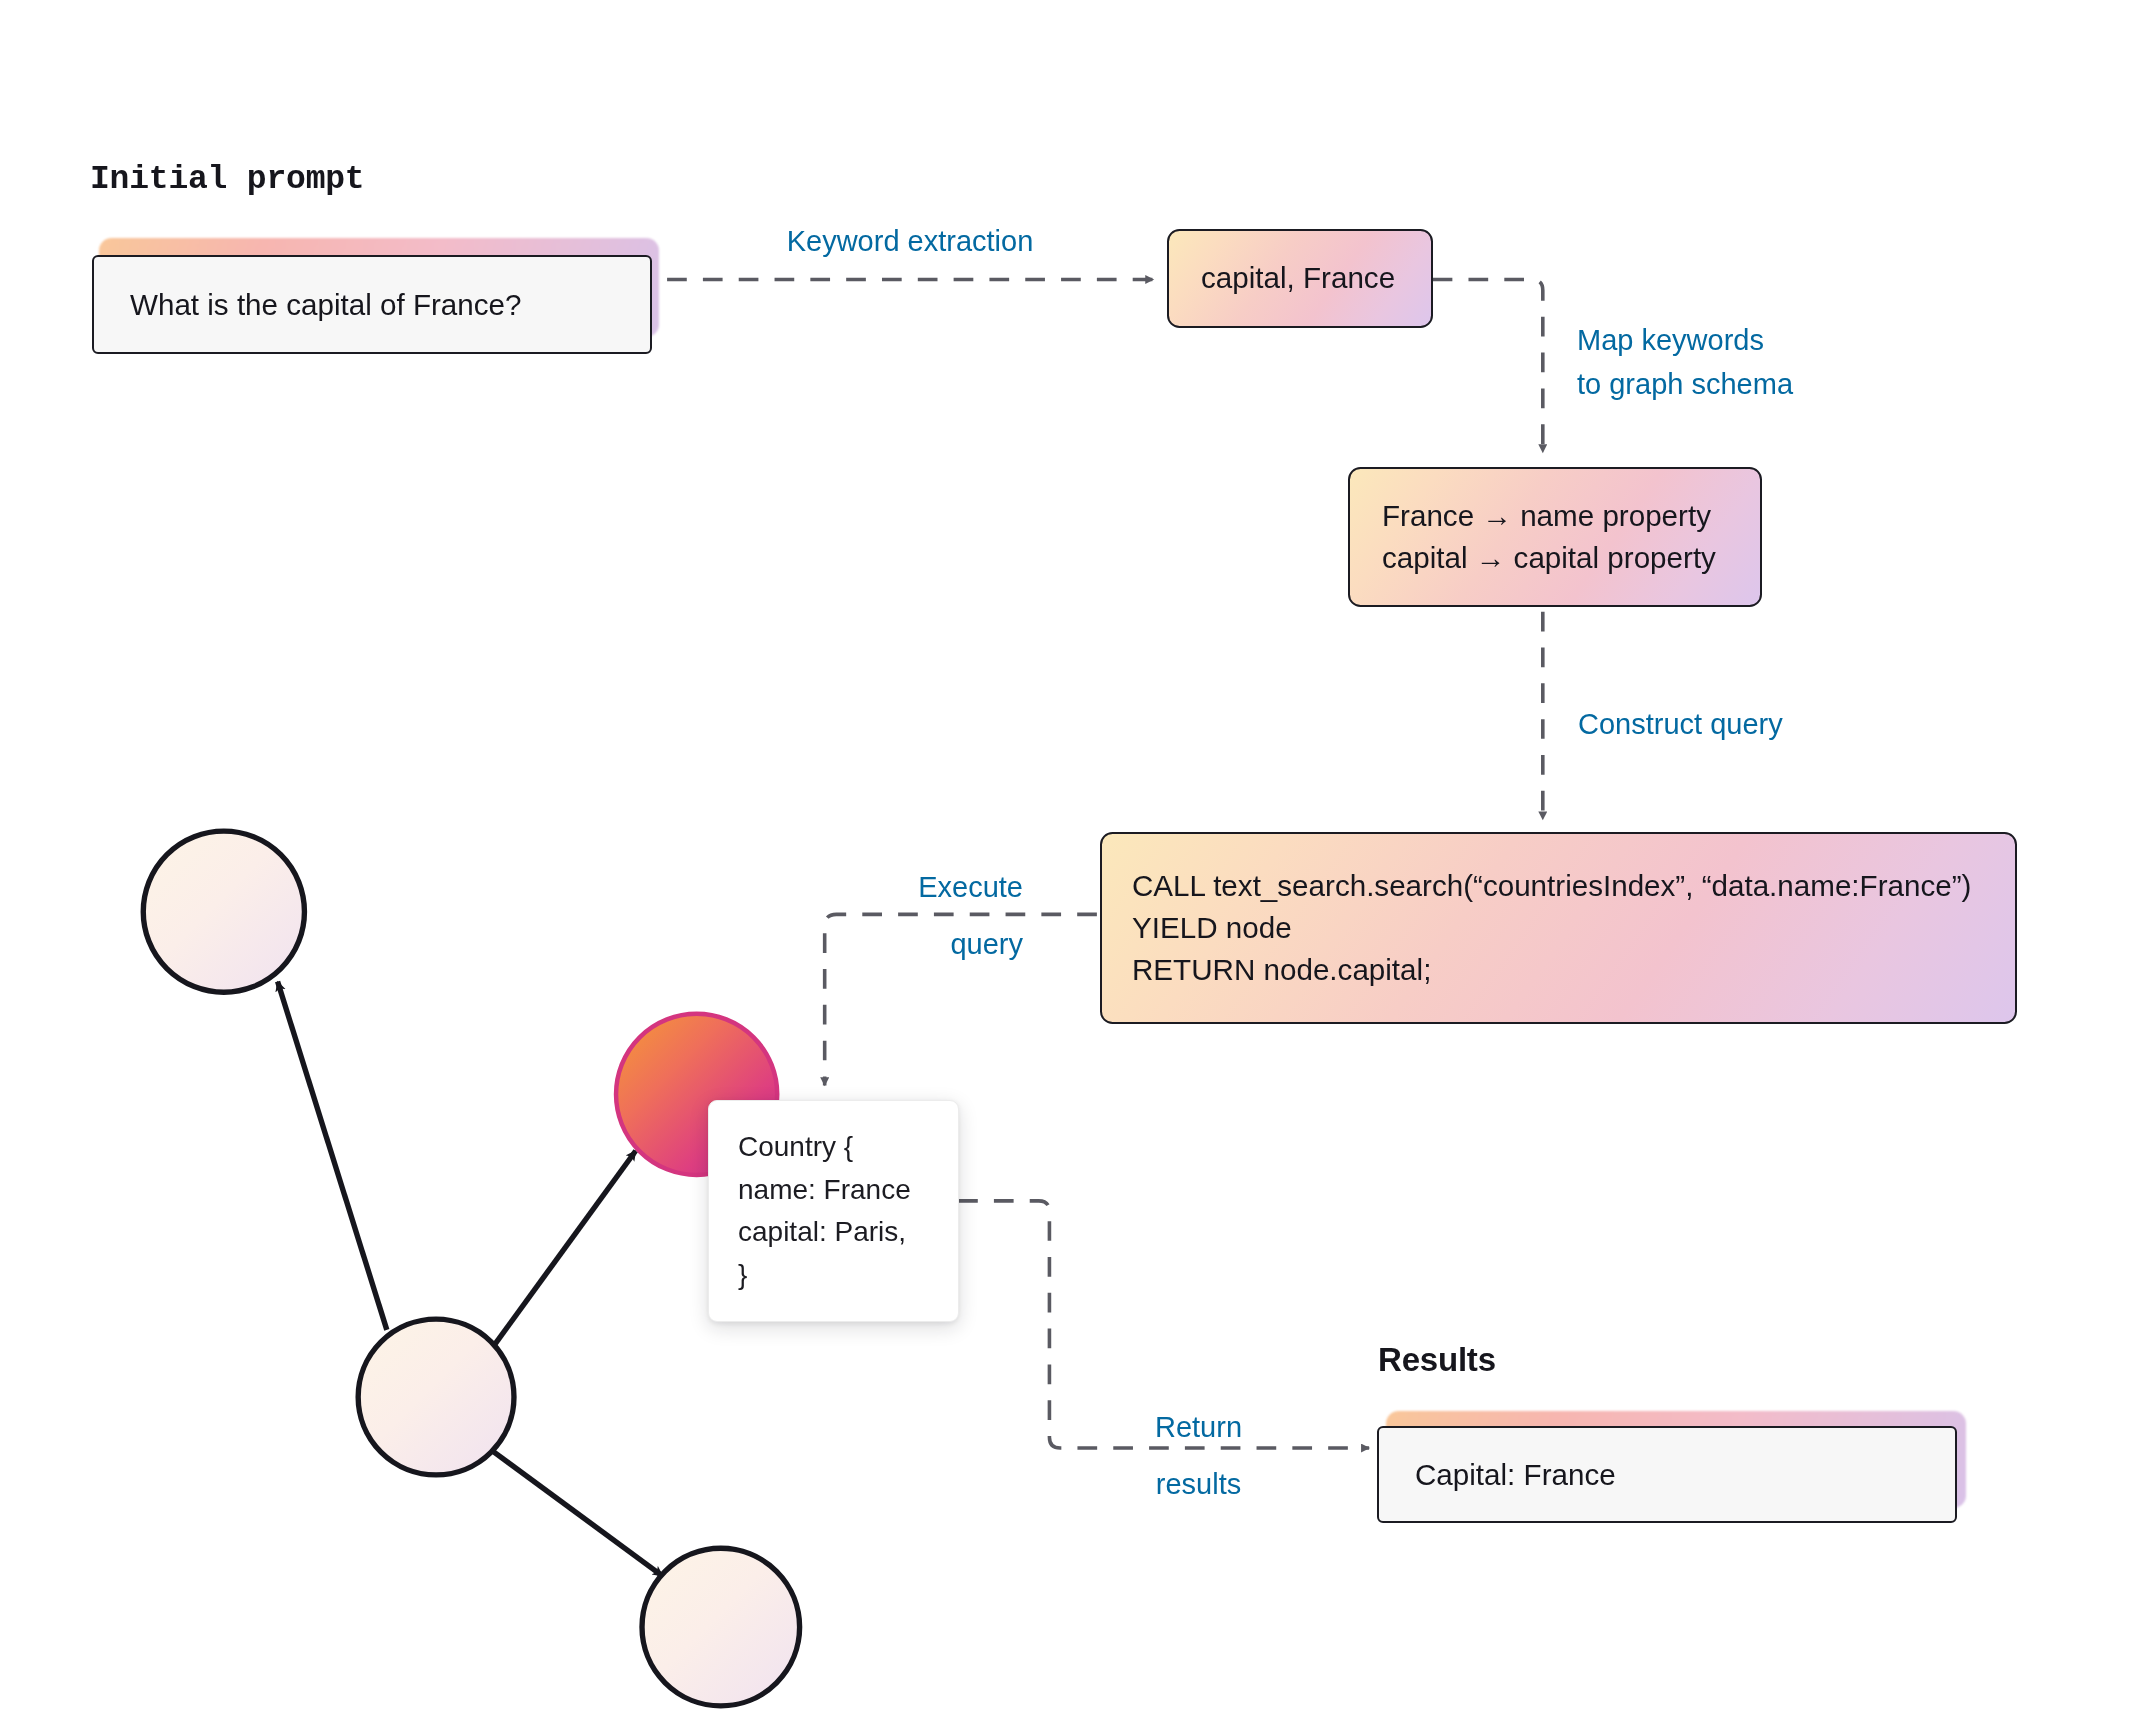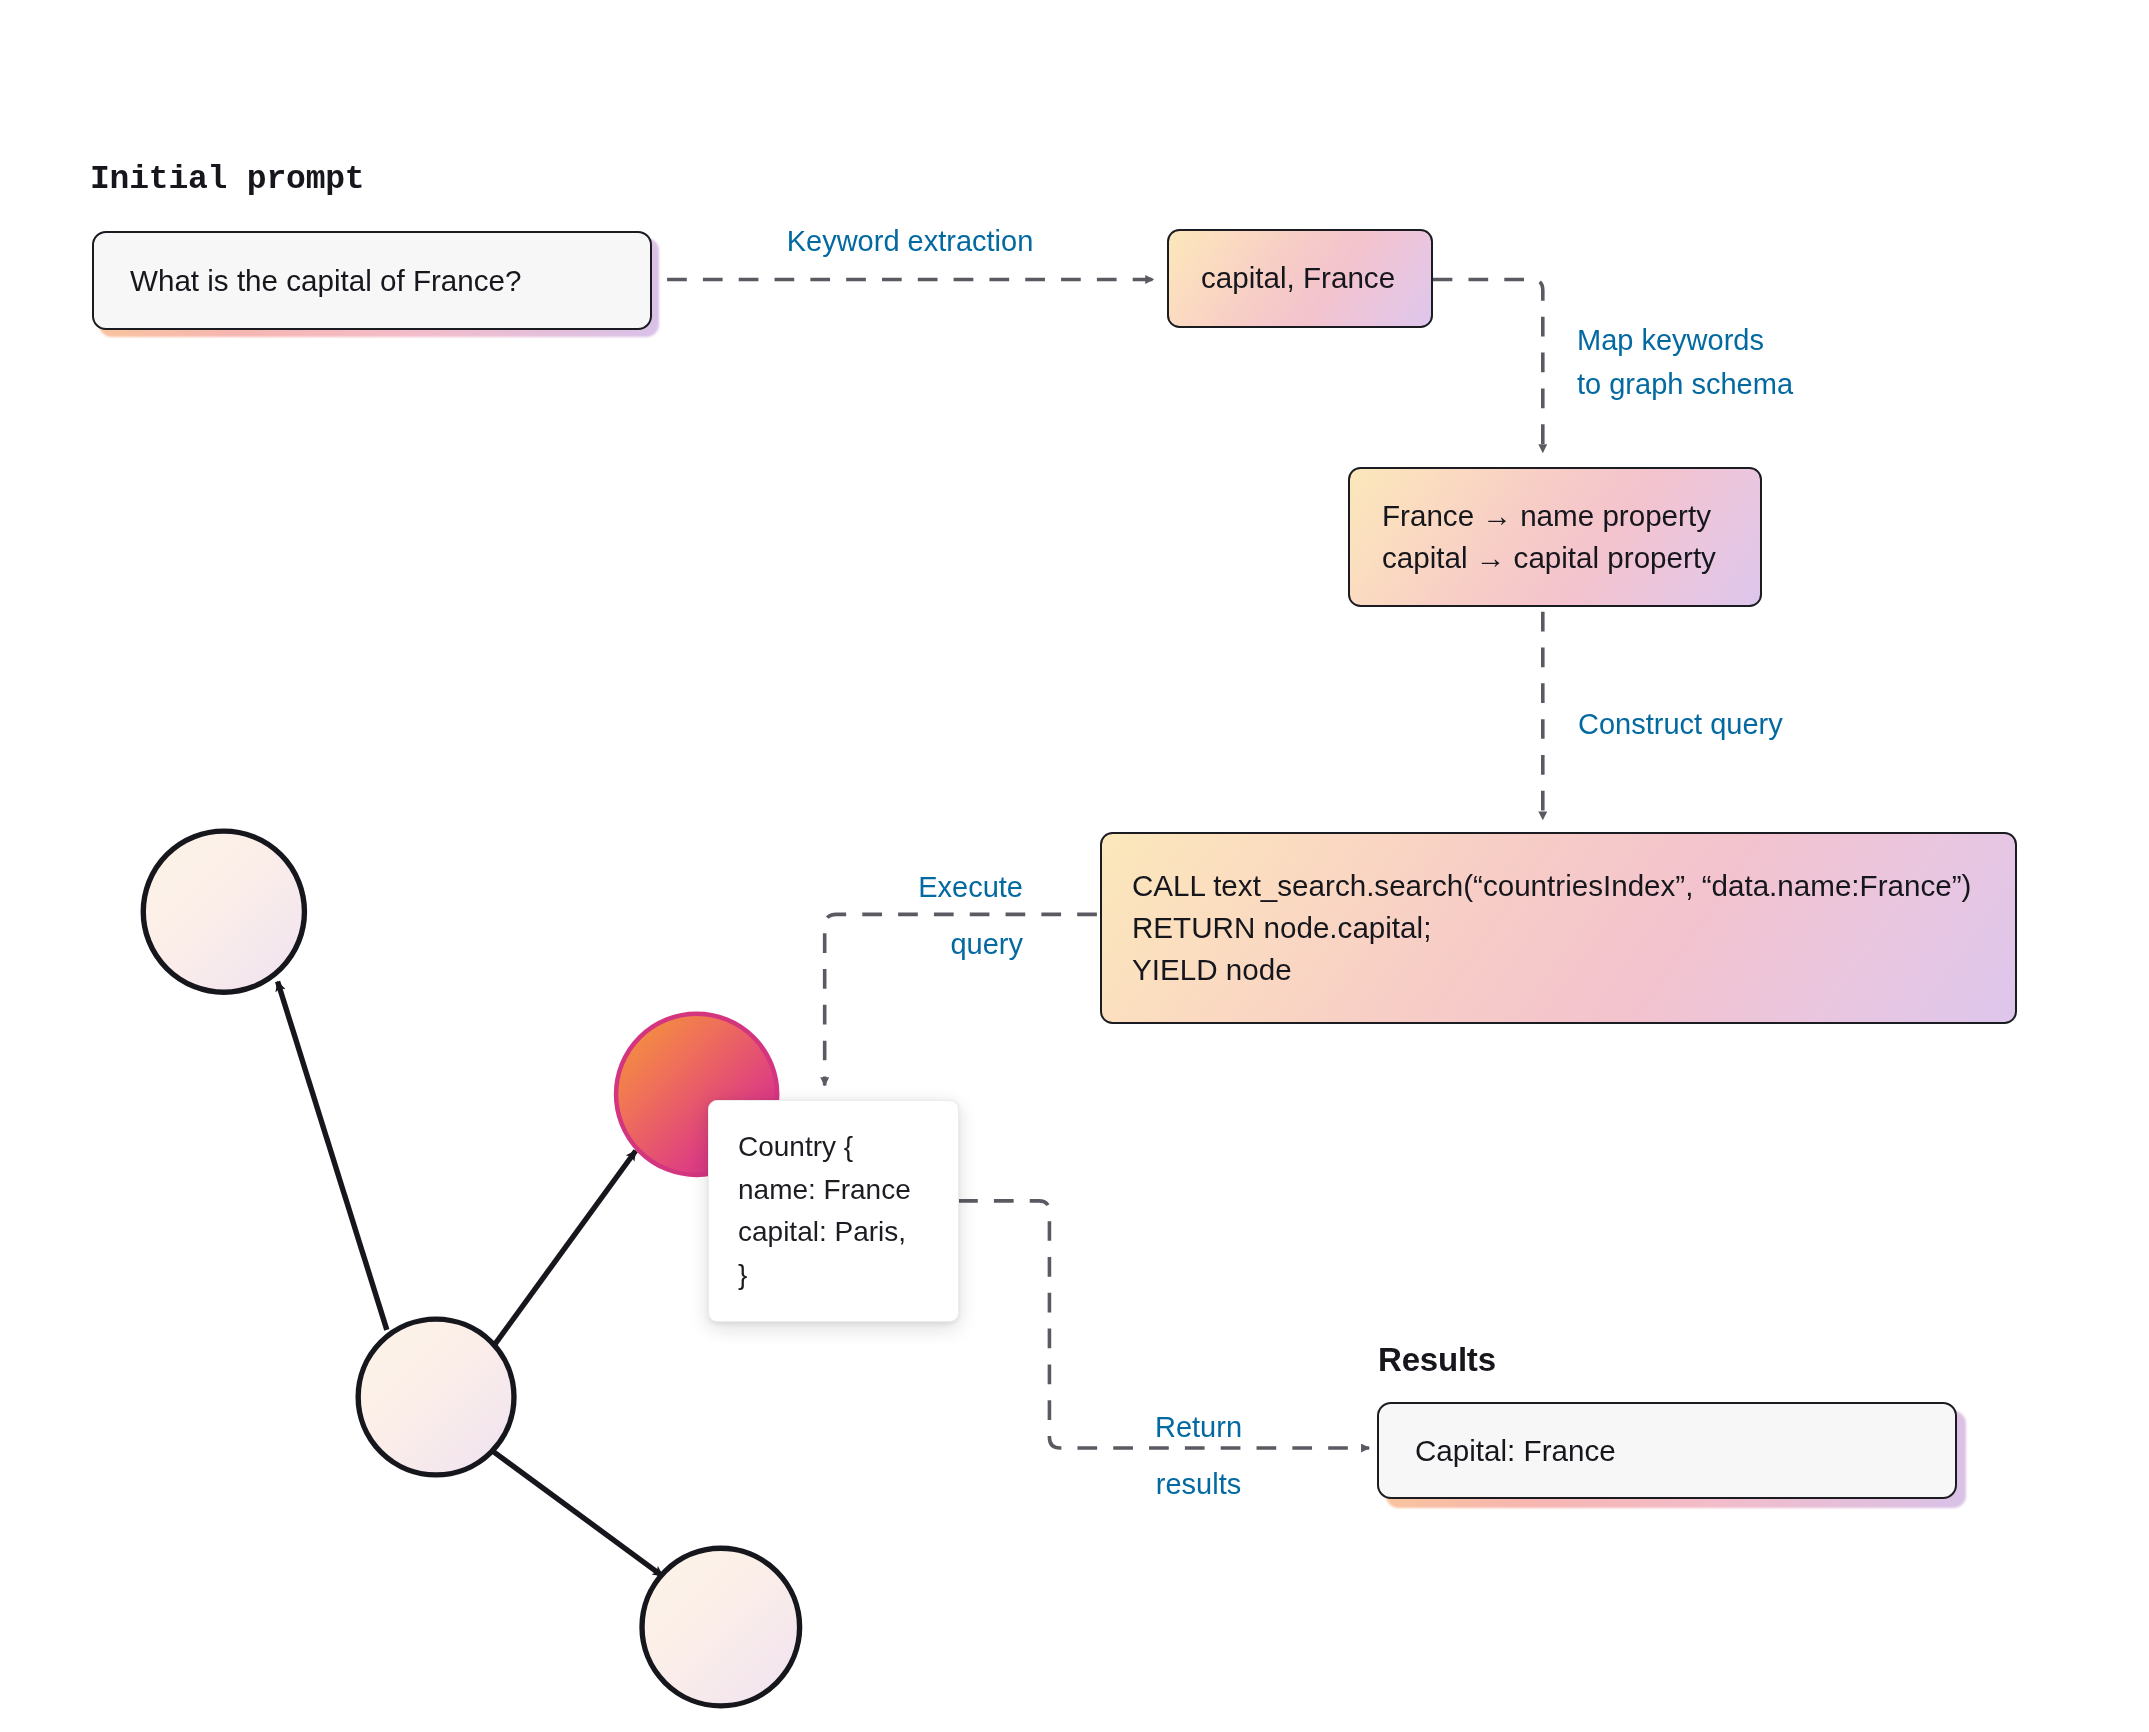--- a/index.html
+++ b/index.html
@@ -35,24 +35,25 @@
   }
   #title-initial-prompt { left: 90px; top: 161px; font-family: Liberation Mono, monospace; }
   #title-results       { left: 1378px; top: 1341px; }
 
   
   .flat-card {
     position: absolute;
     box-sizing: border-box;
     background: #f7f7f7;
     border: 2.7px solid #1b1b22;
-    border-radius: 14px;
+    border-radius: 6px;
     display: flex;
     align-items: center;
     z-index: 5;
+    margin-top: 24px;
   }
   .flat-card .card-text {
     font-size: 29.6px;
     color: #16161d;
     line-height: 1.35;
     padding-left: 36px;
     white-space: pre;
   }
   
   .flat-shadow {
@@ -204,22 +205,22 @@
 
   <div class="grad-card" style="left:1348px; top:467px; width:414px; height:140px;">
     <span class="card-line">France → name property</span>
     <span class="card-line">capital → capital property</span>
   </div>
 
   <div class="edge-label" style="left:1578px; top:706px;">Construct query</div>
 
   <div class="grad-card code" style="left:1100px; top:832px; width:917px; height:192px;">
     <span class="card-line">CALL text_search.search(“countriesIndex”, “data.name:France”)</span>
+    <span class="card-line">YIELD node</span>
     <span class="card-line">RETURN node.capital;</span>
-    <span class="card-line">YIELD node</span>
   </div>
 
   <div class="edge-label right" style="left:788px; top:869px; width:235px;">Execute</div>
   <div class="edge-label right" style="left:788px; top:926px; width:235px;">query</div>
 
   <div class="popup" style="left:708px; top:1100px; width:251px;">
     <div class="popup-line">Country {</div>
     <div class="popup-line">name: France</div>
     <div class="popup-line">capital: Paris,</div>
     <div class="popup-line">}</div>

